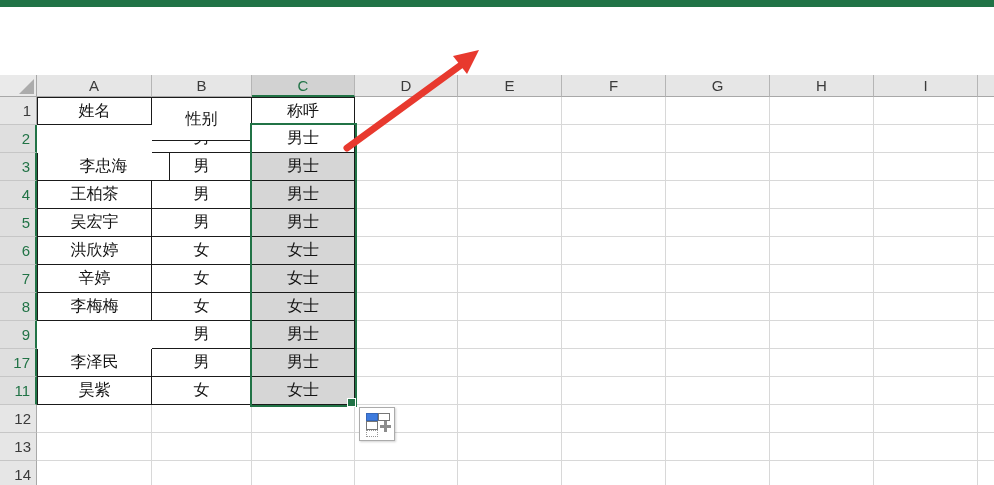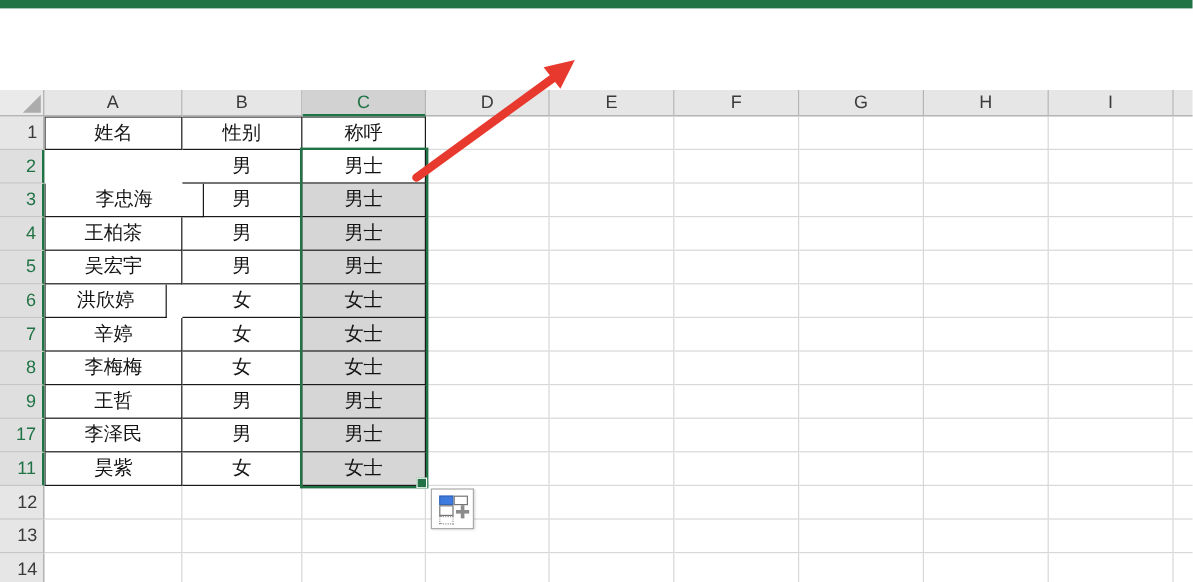--- a/index.html
+++ b/index.html
@@ -135,21 +135,20 @@
       <div class="rowhead sel" style="top: 274px; height: 28px;">17</div>
       <div class="cell" style="left: 978px; top: 246px; width: 40px; height: 28px;"></div>
       <div class="cell" style="left: 874px; top: 246px; width: 104px; height: 28px;"></div>
       <div class="cell" style="left: 770px; top: 246px; width: 104px; height: 28px;"></div>
       <div class="cell" style="left: 666px; top: 246px; width: 104px; height: 28px;"></div>
       <div class="cell" style="left: 562px; top: 246px; width: 104px; height: 28px;"></div>
       <div class="cell" style="left: 458px; top: 246px; width: 104px; height: 28px;"></div>
       <div class="cell" style="left: 355px; top: 246px; width: 103px; height: 28px;"></div>
       <div class="cell tbl selfill" style="left: 252px; top: 246px; width: 103px; height: 28px;">男士</div>
       <div class="cell tbl" style="left: 152px; top: 246px; width: 100px; height: 28px;">男</div>
-      <div class="cell tbl t-left" style="left: 37px; top: 246px; width: 115px; height: 28px;">王哲</div>
       <div class="rowhead sel" style="top: 246px; height: 28px;">9</div>
       <div class="cell" style="left: 978px; top: 218px; width: 40px; height: 28px;"></div>
       <div class="cell" style="left: 874px; top: 218px; width: 104px; height: 28px;"></div>
       <div class="cell" style="left: 770px; top: 218px; width: 104px; height: 28px;"></div>
       <div class="cell" style="left: 666px; top: 218px; width: 104px; height: 28px;"></div>
       <div class="cell" style="left: 562px; top: 218px; width: 104px; height: 28px;"></div>
       <div class="cell" style="left: 458px; top: 218px; width: 104px; height: 28px;"></div>
       <div class="cell" style="left: 355px; top: 218px; width: 103px; height: 28px;"></div>
       <div class="cell tbl selfill" style="left: 252px; top: 218px; width: 103px; height: 28px;">女士</div>
       <div class="cell tbl" style="left: 152px; top: 218px; width: 100px; height: 28px;">女</div>
@@ -168,21 +167,21 @@
       <div class="rowhead sel" style="top: 190px; height: 28px;">7</div>
       <div class="cell" style="left: 978px; top: 162px; width: 40px; height: 28px;"></div>
       <div class="cell" style="left: 874px; top: 162px; width: 104px; height: 28px;"></div>
       <div class="cell" style="left: 770px; top: 162px; width: 104px; height: 28px;"></div>
       <div class="cell" style="left: 666px; top: 162px; width: 104px; height: 28px;"></div>
       <div class="cell" style="left: 562px; top: 162px; width: 104px; height: 28px;"></div>
       <div class="cell" style="left: 458px; top: 162px; width: 104px; height: 28px;"></div>
       <div class="cell" style="left: 355px; top: 162px; width: 103px; height: 28px;"></div>
       <div class="cell tbl selfill" style="left: 252px; top: 162px; width: 103px; height: 28px;">女士</div>
       <div class="cell tbl" style="left: 152px; top: 162px; width: 100px; height: 28px;">女</div>
-      <div class="cell tbl t-left" style="left: 37px; top: 162px; width: 102px; height: 28px;">洪欣婷</div>
+      <div class="cell tbl t-left" style="left: 37px; top: 162px; width: 115px; height: 28px;">洪欣婷</div>
       <div class="rowhead sel" style="top: 162px; height: 28px;">6</div>
       <div class="cell" style="left: 978px; top: 134px; width: 40px; height: 28px;"></div>
       <div class="cell" style="left: 874px; top: 134px; width: 104px; height: 28px;"></div>
       <div class="cell" style="left: 770px; top: 134px; width: 104px; height: 28px;"></div>
       <div class="cell" style="left: 666px; top: 134px; width: 104px; height: 28px;"></div>
       <div class="cell" style="left: 562px; top: 134px; width: 104px; height: 28px;"></div>
       <div class="cell" style="left: 458px; top: 134px; width: 104px; height: 28px;"></div>
       <div class="cell" style="left: 355px; top: 134px; width: 103px; height: 28px;"></div>
       <div class="cell tbl selfill" style="left: 252px; top: 134px; width: 103px; height: 28px;">男士</div>
       <div class="cell tbl" style="left: 152px; top: 134px; width: 100px; height: 28px;">男</div>
@@ -221,21 +220,21 @@
       <div class="cell tbl" style="left: 152px; top: 50px; width: 100px; height: 28px;">男</div>
       <div class="rowhead sel" style="top: 50px; height: 28px;">2</div>
       <div class="cell" style="left: 978px; top: 22px; width: 40px; height: 28px;"></div>
       <div class="cell" style="left: 874px; top: 22px; width: 104px; height: 28px;"></div>
       <div class="cell" style="left: 770px; top: 22px; width: 104px; height: 28px;"></div>
       <div class="cell" style="left: 666px; top: 22px; width: 104px; height: 28px;"></div>
       <div class="cell" style="left: 562px; top: 22px; width: 104px; height: 28px;"></div>
       <div class="cell" style="left: 458px; top: 22px; width: 104px; height: 28px;"></div>
       <div class="cell" style="left: 355px; top: 22px; width: 103px; height: 28px;"></div>
       <div class="cell tbl t-top" style="left: 252px; top: 22px; width: 103px; height: 28px;">称呼</div>
-      <div class="cell tbl t-top" style="left: 152px; top: 22px; width: 100px; height: 28px;">性别</div>
+      <div class="cell tbl t-top" style="left: 152px; top: 22px; width: 100px; height: 44px;">性别</div>
       <div class="cell tbl t-top t-left" style="left: 37px; top: 22px; width: 115px; height: 28px;">姓名</div>
       <div class="rowhead" style="top: 22px; height: 28px;">1</div>
       <div class="colhead" style="left: 978px; top: 0px; width: 40px;"></div>
       <div class="colhead" style="left: 874px; top: 0px; width: 104px;">I</div>
       <div class="colhead" style="left: 770px; top: 0px; width: 104px;">H</div>
       <div class="colhead" style="left: 666px; top: 0px; width: 104px;">G</div>
       <div class="colhead" style="left: 562px; top: 0px; width: 104px;">F</div>
       <div class="colhead" style="left: 458px; top: 0px; width: 104px;">E</div>
       <div class="colhead" style="left: 355px; top: 0px; width: 103px;">D</div>
       <div class="colhead sel" style="left: 252px; top: 0px; width: 103px;">C</div>

